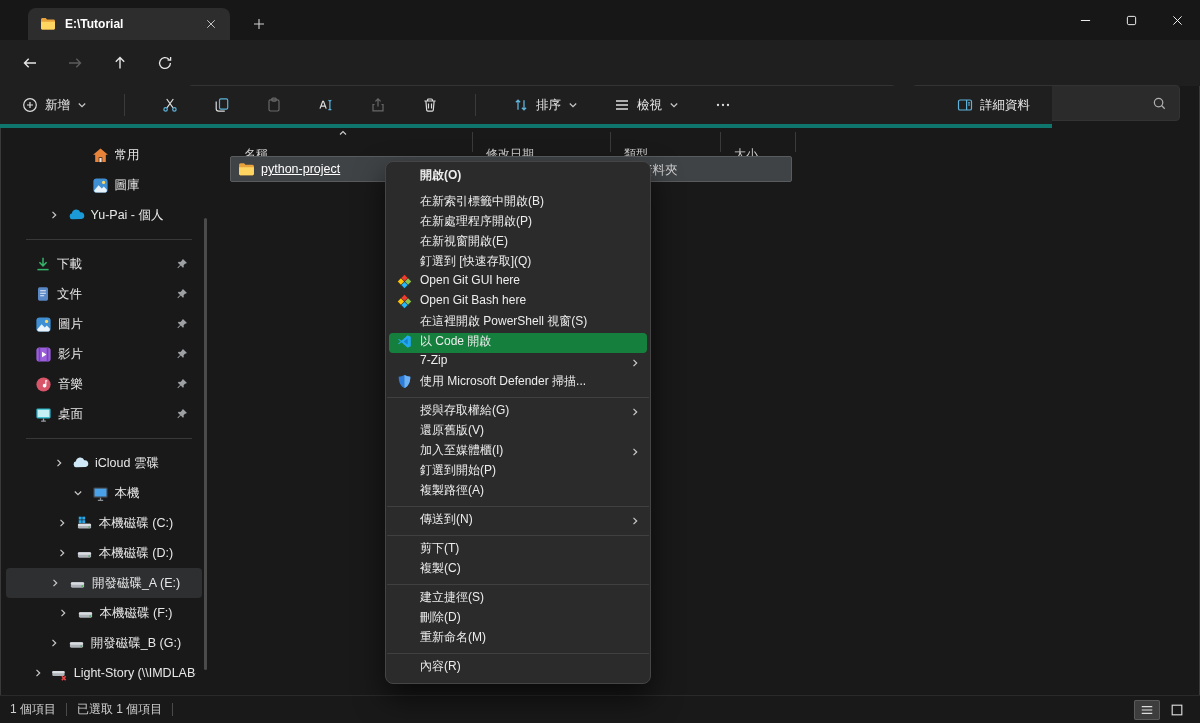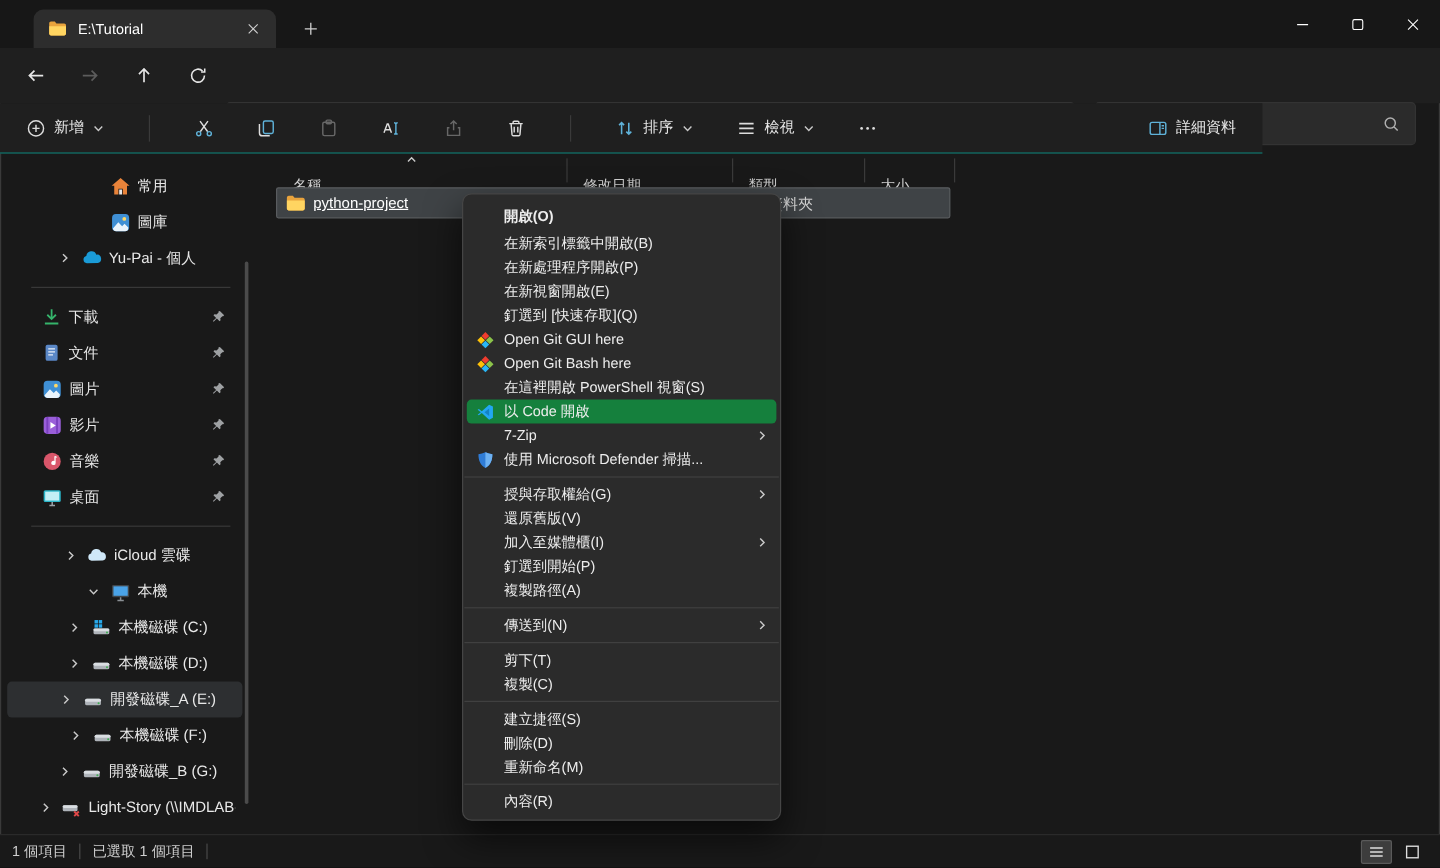--- a/index.html
+++ b/index.html
@@ -5,37 +5,37 @@
   html,body{margin:0;padding:0;background:#000;}
   *{box-sizing:border-box;font-family:"Liberation Sans","DejaVu Sans",sans-serif;}
   .win{position:relative;width:1200px;height:723px;background:#191919;overflow:hidden;
        box-shadow:inset 0 0 0 1px #3a3a3a;color:#e8e8e8;font-size:12.5px;}
   .ic{display:inline-flex;align-items:center;justify-content:center;flex:0 0 auto;}
   .ic svg{display:block;}
   
   .titlebar{position:absolute;left:0;top:0;width:1200px;height:40px;background:#171717;}
   .tab{position:absolute;left:28px;top:8px;width:202px;height:32px;background:#2d2d2d;
        border-radius:8px 8px 0 0;display:flex;align-items:center;padding:0 6px 0 12px;gap:9px;}
-  .tab-title{font-size:12px;color:#fff;white-space:nowrap;overflow:hidden;flex:1;}
+  .tab-title{font-size:12px;color:#fff;white-space:nowrap;overflow:hidden;flex:1;font-weight:bold;}
   .tbtn{width:26px;height:26px;border-radius:4px;display:flex;align-items:center;justify-content:center;background:transparent;border:none;color:#cfcfcf;}
   .newtab{position:absolute;left:246px;top:11px;}
   .wincontrols{position:absolute;right:0;top:0;height:40px;display:flex;}
   .wc{width:46px;height:40px;display:flex;align-items:center;justify-content:center;background:transparent;border:none;color:#fff;}
   
   .navbar{position:absolute;left:0;top:40px;width:1200px;height:46px;background:#1f1f1f;}
   .navbtn{position:absolute;top:7px;width:32px;height:32px;border:none;background:transparent;border-radius:4px;color:#e6e6e6;display:flex;align-items:center;justify-content:center;}
   .navbtn.dis{color:#5c5c5c;}
   .addressbar{position:absolute;left:188px;top:45px;width:708px;height:36px;background:#2b2b2b;border:1px solid #333;border-radius:4px;display:flex;align-items:center;padding:0 10px;gap:2px;}
   .crumb{padding:3px 7px;border-radius:4px;color:#e6e6e6;white-space:nowrap;}
   .crumb-sep{color:#9a9a9a;display:inline-flex;padding:0 3px;}
   .searchbar{position:absolute;left:912px;top:45px;width:268px;height:36px;background:#2b2b2b;border:1px solid #333;border-radius:4px;display:flex;align-items:center;padding:0 12px;}
   .searchbar input{flex:1;background:transparent;border:none;outline:none;color:#e6e6e6;font-size:12.5px;}
   .searchbar input::placeholder{color:#9d9d9d;}
   
-  .toolbar{position:absolute;left:0;top:86px;width:1052px;height:42px;background:#1f1f1f;border-bottom:1px solid #0f766e;display:flex;align-items:center;padding:0 14px;gap:20px;}
+  .toolbar{position:absolute;left:0;top:86px;width:1052px;height:42px;background:#1f1f1f;border-bottom:4px solid #0f766e;display:flex;align-items:center;padding:0 14px;gap:20px;}
   .tlb{height:32px;min-width:32px;padding:0 8px;border:none;background:transparent;border-radius:4px;color:#e8e8e8;display:flex;align-items:center;gap:7px;font-size:12.5px;}
   .tlb.dis{opacity:.38;}
   .tlb-div{width:1px;height:22px;background:#3a3a3a;margin:0 9px;}
   .tlb-right{margin-left:auto;}
   
   .sidebar{position:absolute;left:0;top:128px;width:208px;bottom:28px;padding-top:12px;overflow:hidden;}
   .srow{height:30px;margin:0 6px;border-radius:4px;display:flex;align-items:center;padding:0 6px 0 8px;gap:6px;justify-content:center;}
   .srow.sel{background:#2d2f31;}
   .srow .chev{width:15px;display:inline-flex;justify-content:center;color:#bdbdbd;}
   .srow.ind{padding-left:26px;}
@@ -47,21 +47,21 @@
   .listhead{position:absolute;left:228px;top:130px;right:10px;height:24px;font-size:12px;color:#d0d0d0;}
   .colname{position:absolute;top:16px;white-space:nowrap;}
   .colsep{position:absolute;top:2px;width:1px;height:20px;background:#3a3a3a;}
   .sortchev{position:absolute;left:110px;top:-2px;color:#c9c9c9;}
   .filerow{position:absolute;left:230px;top:156px;width:562px;height:26px;background:#3f4346;border:1px solid #595c5f;border-radius:2px;}
   .filerow .ic{position:absolute;left:7px;top:4px;}
   .fname{position:absolute;left:30px;top:5px;color:#fff;font-size:12.5px;white-space:nowrap;text-decoration:underline;}
   .ftype{position:absolute;left:384px;top:5px;color:#d2d2d2;font-size:12.5px;white-space:nowrap;}
   
   .menu{position:absolute;left:385px;top:161px;width:266px;background:#2b2b2b;border:1px solid #454545;border-radius:8px;box-shadow:0 14px 30px rgba(0,0,0,.6);padding:5px 0;z-index:5;}
-  .mi{height:20px;display:flex;align-items:center;padding:0 10px;gap:0;font-size:12px;color:#ededed;}
+  .mi{height:20px;display:flex;padding:0 10px;gap:0;font-size:12px;color:#ededed;}
   .mi.first{height:26px;}
   .mi.bold .mlabel{font-weight:bold;}
   .mi.hl{background:#15803d;border-radius:4px;margin:0 3px;padding:0 7px;}
   .mi .mico{width:16px;height:16px;margin-right:8px;}
   .mlabel{white-space:nowrap;overflow:hidden;}
   .mi .sub{margin-left:auto;color:#cdcdcd;}
   .msep{height:1px;background:#404040;margin:4px 1px;}
   
   .statusbar{position:absolute;left:0;right:0;bottom:0;height:28px;border-top:1px solid #2a2a2a;background:#191919;display:flex;align-items:center;padding:0 10px;gap:10px;font-size:12px;color:#cfcfcf;}
   .stsep{width:1px;height:13px;background:#4a4a4a;}

